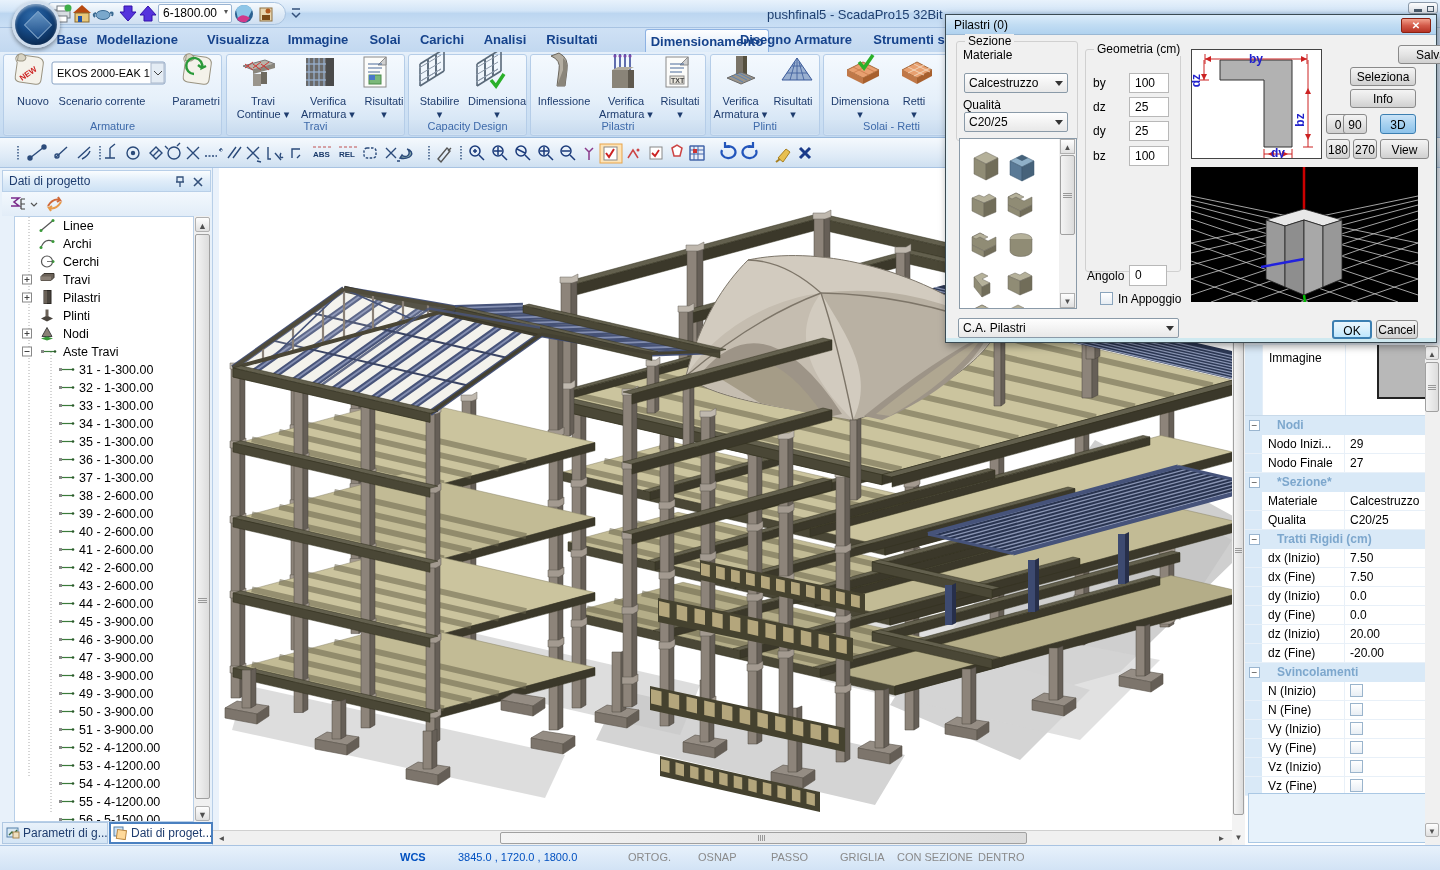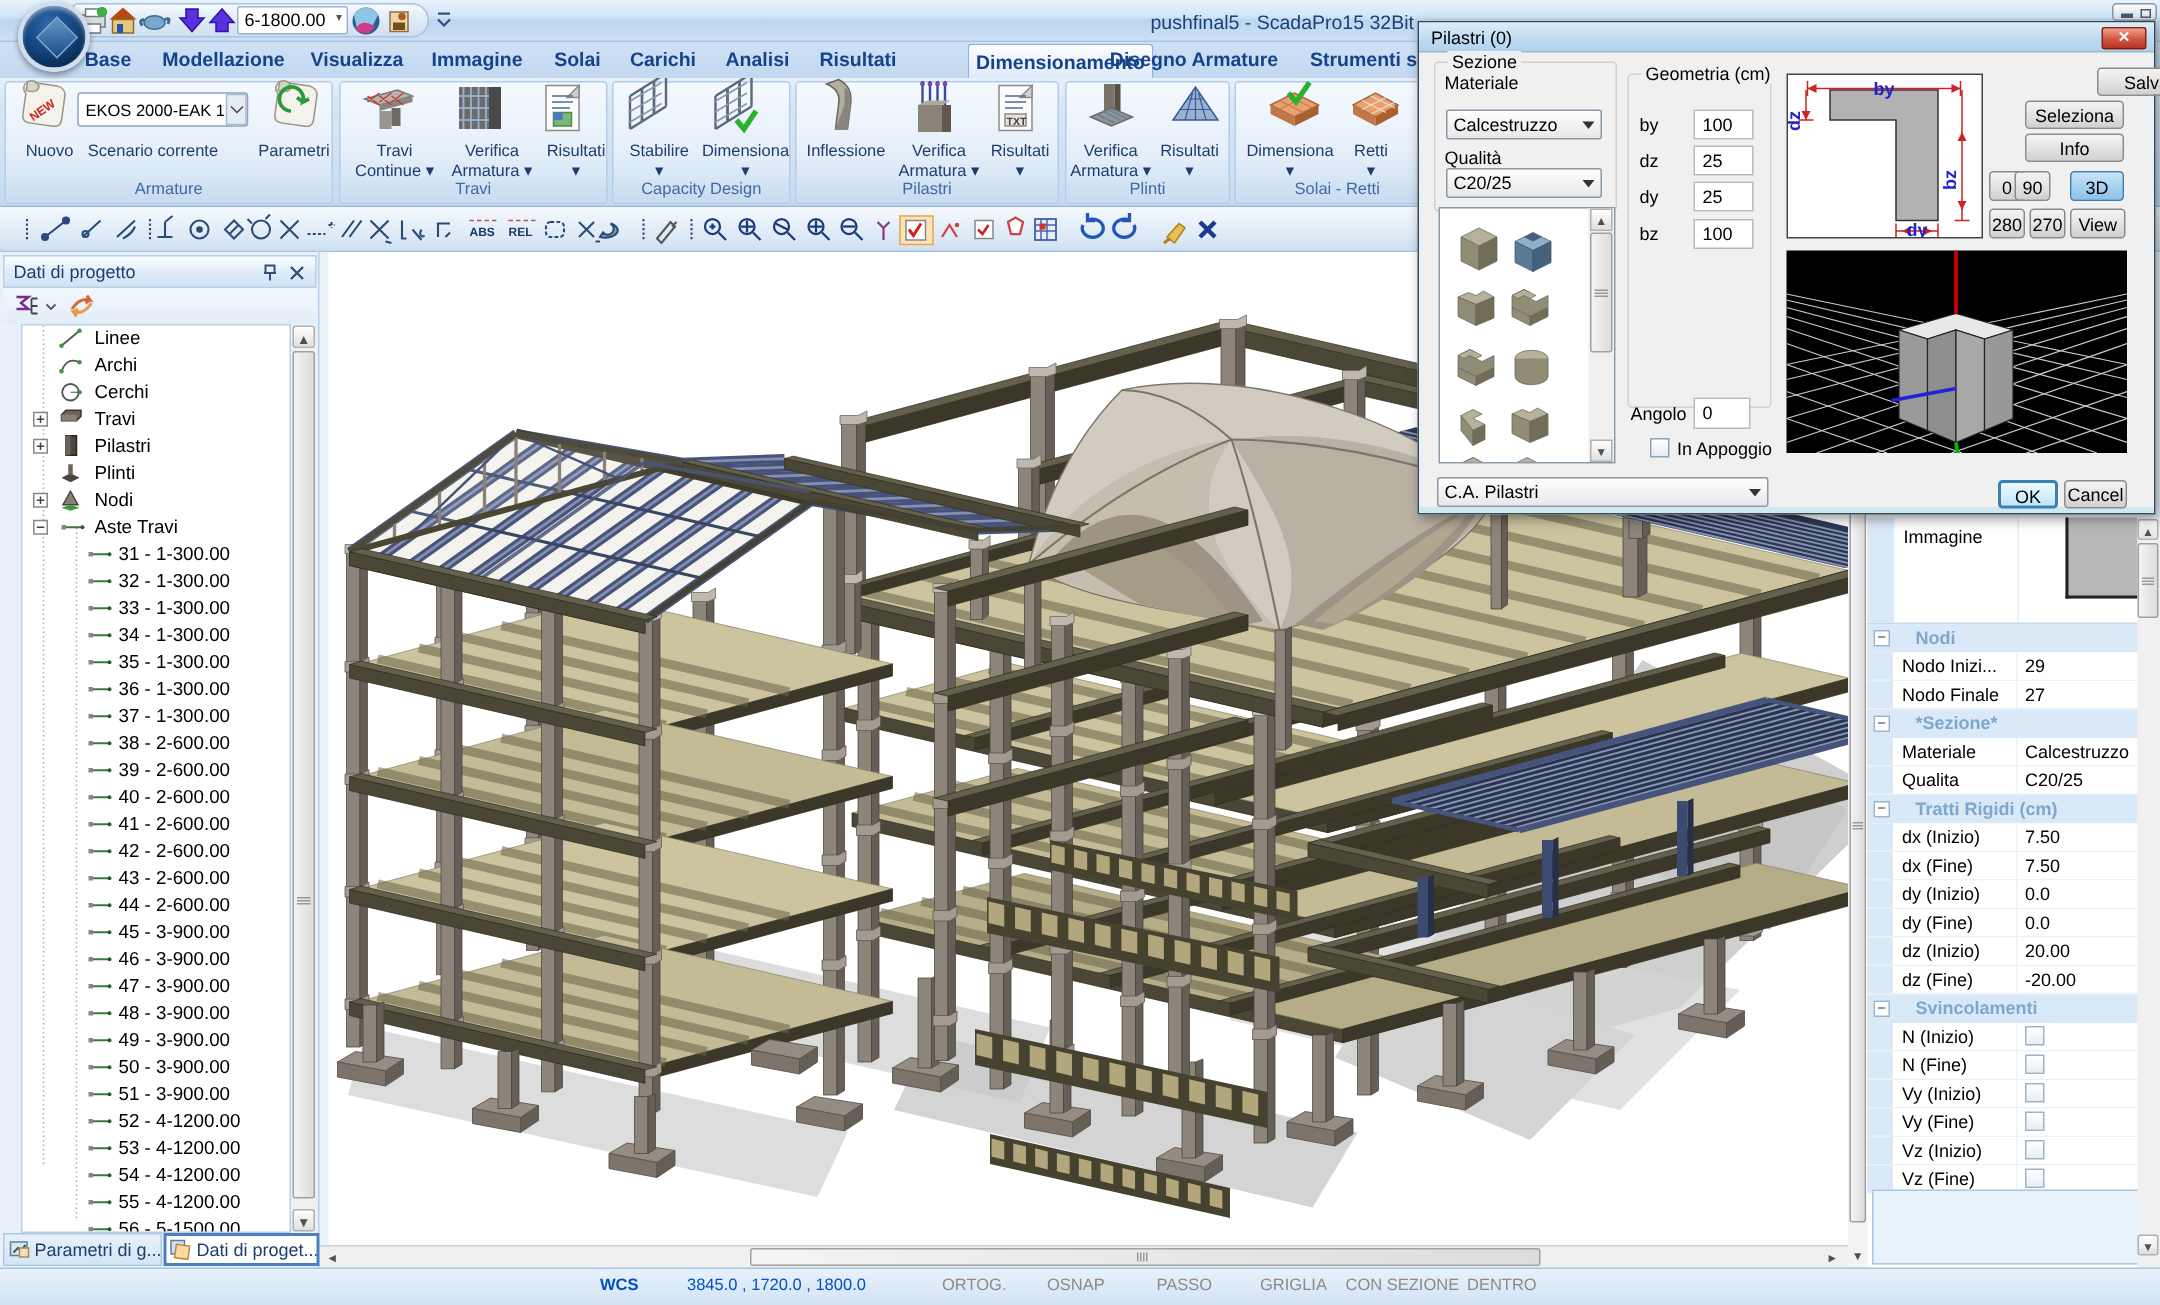--- a/index.html
+++ b/index.html
@@ -115,21 +115,21 @@
     <circle cx="220" cy="10" r="2.5" fill="#b05a20"></circle>
     <rect x="214" y="14" width="8" height="5" fill="#7a4a18"></rect>
   </svg>
   <svg class="abs" style="left:288px;top:2px;" width="24" height="24" viewBox="0 0 24 24">
       <path d="M4 7 h8 M4 11 l4 4 4 -4" stroke="#33507a" stroke-width="1.5" fill="none"></path>
     </svg>
   <div id="qcombo2" class="abs" style="left:158px;top:4px;width:74px;height:19px;background:#fff;border:1px solid #9ab4d2;border-radius:2px;font-size:12px;padding:1px 4px;">6-1800.00<span style="position:absolute;right:3px;top:2px;font-size:8px;color:#555;">▾</span></div>
 
   <div id="tabs" class="abs">
     <div class="tab" style="left:47px;width:50px;">Base</div>
-    <div class="tab" style="left:104px;width:90px;">Modellazione</div>
+    <div class="tab" style="left:88px;width:90px;text-align:right;">Modellazione</div>
     <div class="tab" style="left:203px;width:70px;">Visualizza</div>
     <div class="tab" style="left:283px;width:70px;">Immagine</div>
     <div class="tab" style="left:363px;width:44px;">Solai</div>
     <div class="tab" style="left:415px;width:54px;">Carichi</div>
     <div class="tab" style="left:479px;width:52px;">Analisi</div>
     <div class="tab" style="left:541px;width:62px;">Risultati</div>
     <div class="tab active" style="left:609px;width:124px;height:23px;top:1px;">Dimensionamento</div>
     <div class="tab" style="left:738px;width:116px;">Disegno Armature</div>
     <div class="tab" style="left:862px;width:110px;">Strumenti sup</div>
   </div>
@@ -1420,19 +1420,19 @@
       </svg>
     </div>
 
     <div class="combo" style="left:12px;top:303px;width:221px;height:20px;">C.A. Pilastri</div>
     <div class="win-btn" style="left:404px;top:30px;width:66px;height:19px;padding-top:2px;margin-left:48px;">Salva</div>
     <div class="win-btn" style="left:404px;top:52px;width:66px;height:19px;padding-top:2px;">Seleziona</div>
     <div class="win-btn" style="left:404px;top:74px;width:66px;height:19px;padding-top:2px;">Info</div>
     <div class="win-btn" style="left:380px;top:99px;width:24px;height:20px;padding-top:3px;">0</div>
     <div class="win-btn" style="left:397px;top:99px;width:24px;height:20px;padding-top:3px;">90</div>
     <div class="win-btn" style="left:434px;top:99px;width:36px;height:20px;padding-top:3px;background:linear-gradient(#cbe4f8,#a8d2f0 50%,#8cc2ea);border-color:#3c7fb1;">3D</div>
-    <div class="win-btn" style="left:380px;top:124px;width:24px;height:20px;padding-top:3px;">280</div>
+    <div class="win-btn" style="left:380px;top:124px;width:24px;height:20px;padding-top:3px;">180</div>
     <div class="win-btn" style="left:407px;top:124px;width:24px;height:20px;padding-top:3px;">270</div>
-    <div class="win-btn" style="left:434px;top:124px;width:37px;height:20px;padding-top:3px;">View</div>
+    <div class="win-btn" style="left:434px;top:124px;width:49px;height:20px;padding-top:3px;">View</div>
     <div class="win-btn" style="left:386px;top:305px;width:40px;height:19px;padding-top:2px;border:2px solid #3c7fb1;background:linear-gradient(#eaf6fd,#d9f0fc 50%,#bee6fd);">OK</div>
     <div class="win-btn" style="left:430px;top:305px;width:42px;height:19px;padding-top:2px;">Cancel</div>
   </div>
 </div>
 
 </body></html>

